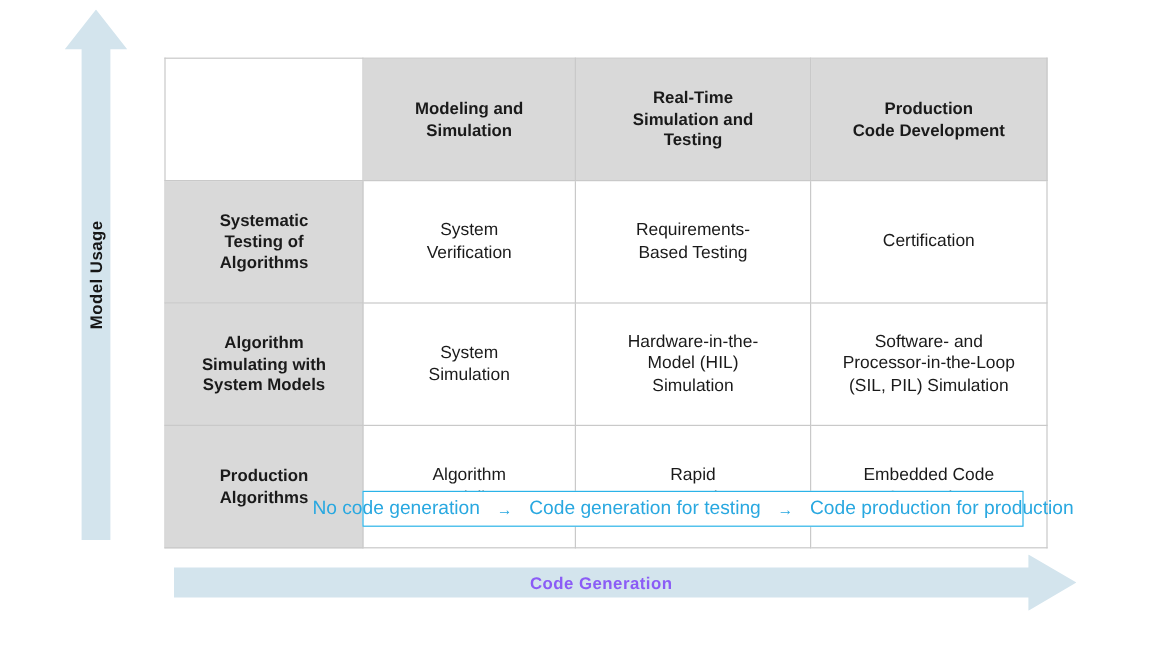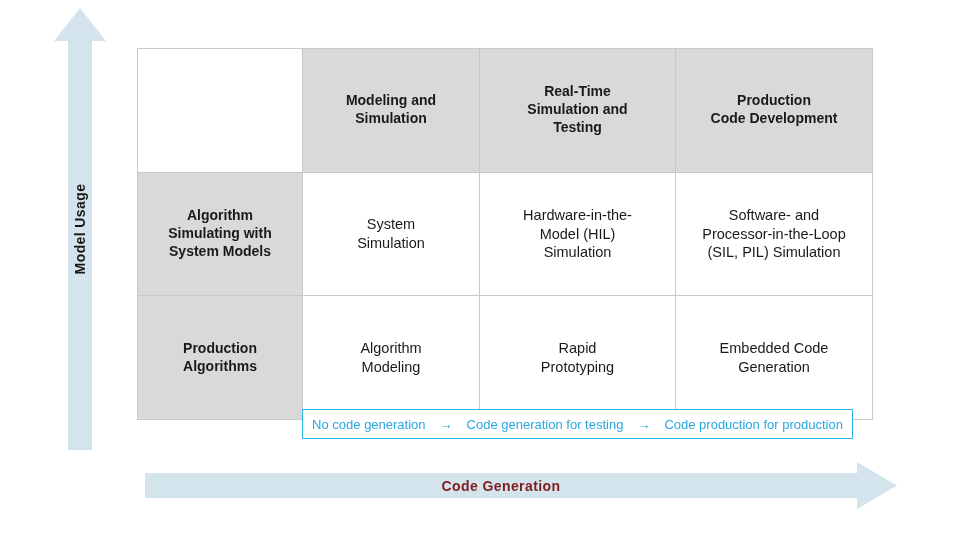--- a/index.html
+++ b/index.html
@@ -60,21 +60,21 @@
     width: 712px;
     height: 47px;
     display: flex;
     align-items: center;
     justify-content: center;
     pointer-events: none;
   }
   #x-axis-label span {
     font-size: 14px;
     font-weight: bold;
-    color: #7f1d1d;
+    color: #8b5cf6;
     letter-spacing: 0.4px;
   }
 
   
   #matrix {
     position: absolute;
     left: 137px;
     top: 48px;
     width: 735px;
     height: 372px;
@@ -127,21 +127,21 @@
     border: 1.6px solid #2bb3e8;
     background: #ffffff;
     display: flex;
     align-items: center;
     justify-content: center;
     gap: 14px;
     padding: 0 12px;
   }
   .callout-text {
     color: #29a8e0;
-    font-size: 13px;
+    font-size: 16px;
     white-space: nowrap;
   }
   .callout-arrow {
     color: #29a8e0;
     font-size: 13px;
     line-height: 1;
   }
 </style>
 </head>
 <body>
@@ -173,20 +173,38 @@
         <div>Real-Time</div>
         <div>Simulation and</div>
         <div>Testing</div>
       </td>
       <td class="col-head">
         <div>Production</div>
         <div>Code Development</div>
       </td>
     </tr>
 
+    <tr class="body-row">
+      <td class="row-head">
+        <div>Systematic</div>
+        <div>Testing of</div>
+        <div>Algorithms</div>
+      </td>
+      <td class="body-cell">
+        <div>System</div>
+        <div>Verification</div>
+      </td>
+      <td class="body-cell">
+        <div>Requirements-</div>
+        <div>Based Testing</div>
+      </td>
+      <td class="body-cell">
+        <div>Certification</div>
+      </td>
+    </tr>
 
     <tr class="body-row">
       <td class="row-head">
         <div>Algorithm</div>
         <div>Simulating with</div>
         <div>System Models</div>
       </td>
       <td class="body-cell">
         <div>System</div>
         <div>Simulation</div>

